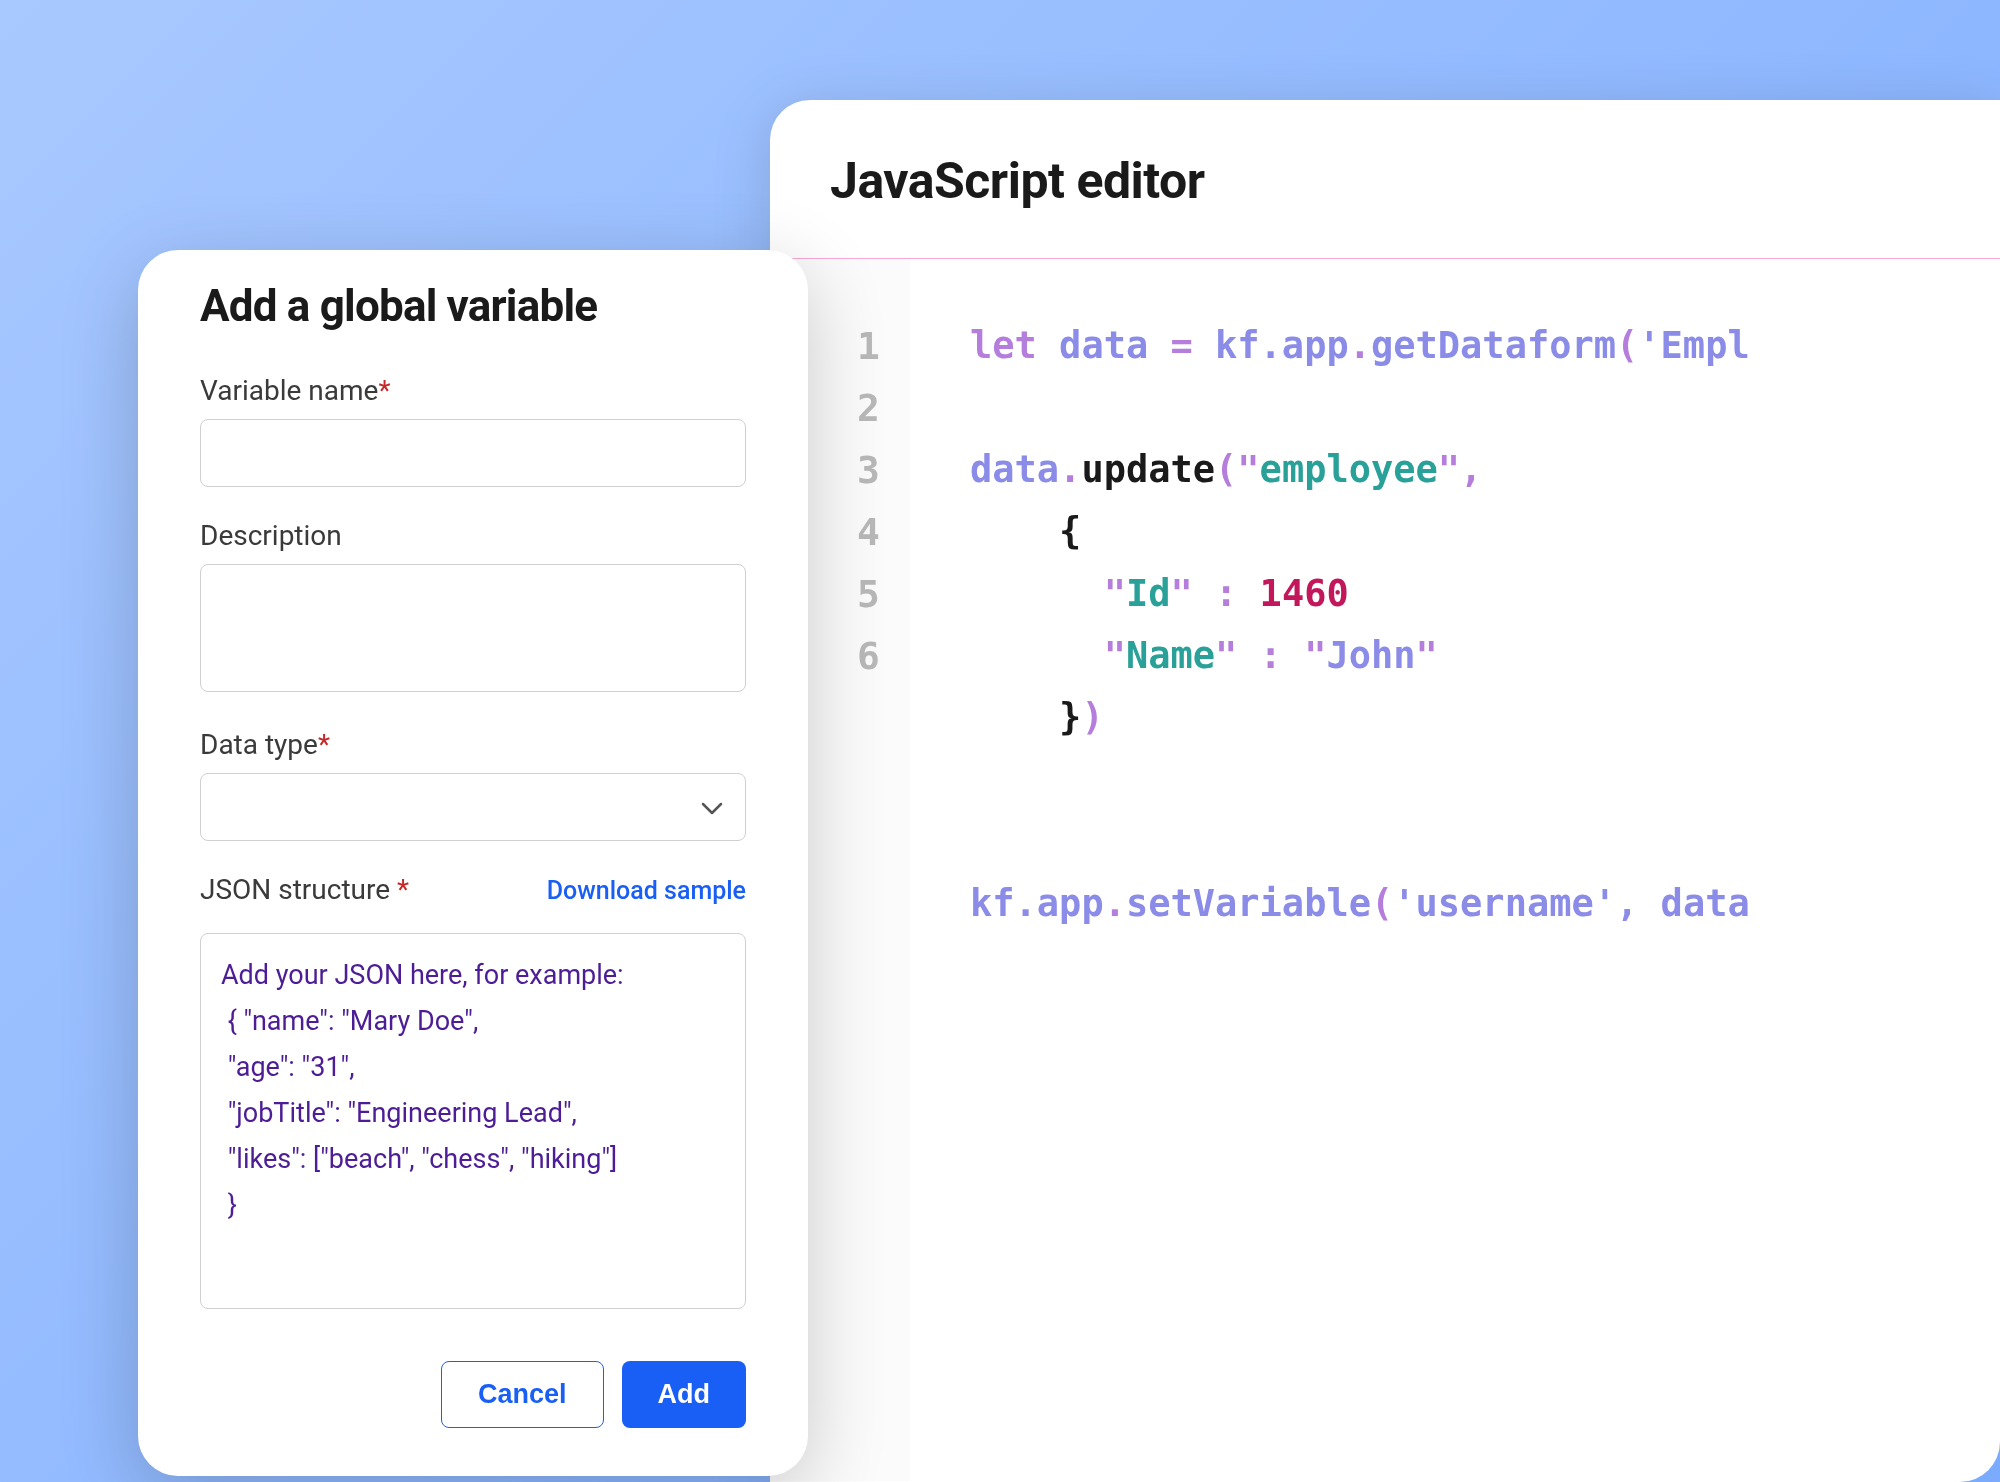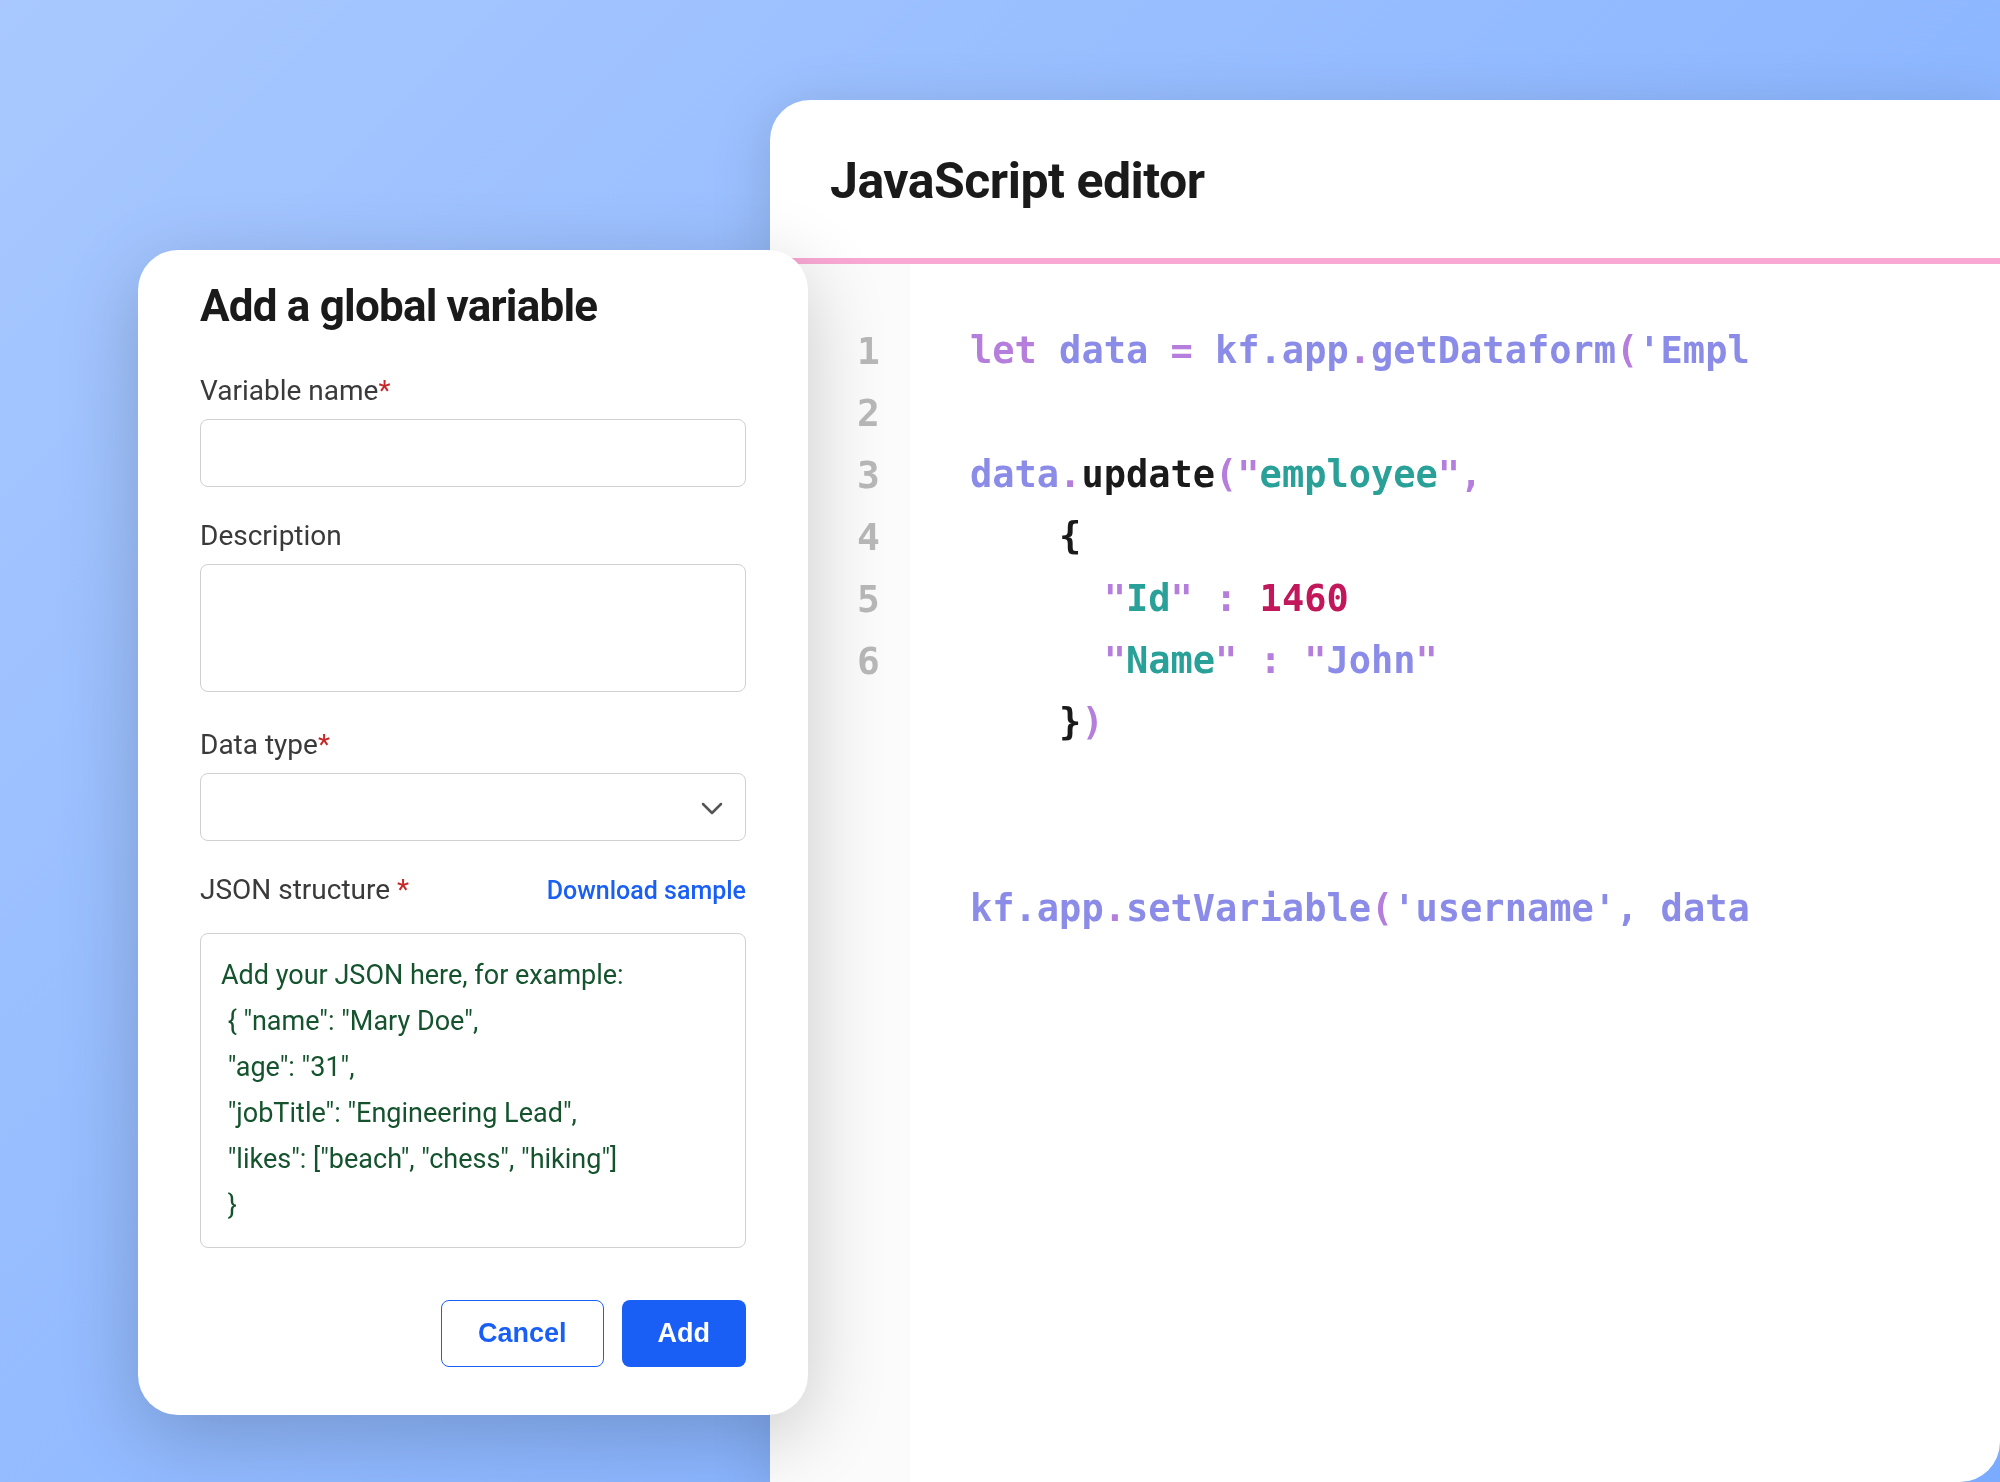--- a/index.html
+++ b/index.html
@@ -24,21 +24,21 @@
       left: 770px;
       right: 0;
       bottom: 0;
       background: white;
       border-radius: 40px 0 0 0;
       box-shadow: 0 10px 60px rgba(0,0,0,0.15);
       overflow: hidden;
     }
     .editor-header {
       padding: 52px 60px 48px;
-      border-bottom: 6px solid #f9a8d4;
+      border-bottom: 1px solid #f9a8d4;
     }
     .editor-title {
       font-size: 50px;
       font-weight: 700;
       color: #1a1a1a;
       letter-spacing: -0.5px;
     }
     .editor-body {
       display: flex;
       height: calc(100% - 160px);
@@ -152,27 +152,27 @@
       margin-bottom: 12px;
     }
     .download-link {
       font-size: 25px;
       color: #1a5ff5;
       text-decoration: none;
       font-weight: 500;
     }
     .json-area {
       width: 100%;
-      height: 315px;
+      height: 376px;
       border: 1.5px solid #d0d0d0;
       border-radius: 8px;
       padding: 18px 20px;
       font-size: 27px;
       line-height: 46px;
-      color: #14532d;
+      color: #4c1d95;
       background: white;
       white-space: pre-wrap;
       overflow: hidden;
     }
     .button-row {
       display: flex;
       justify-content: flex-end;
       gap: 18px;
       margin-top: 52px;
     }

